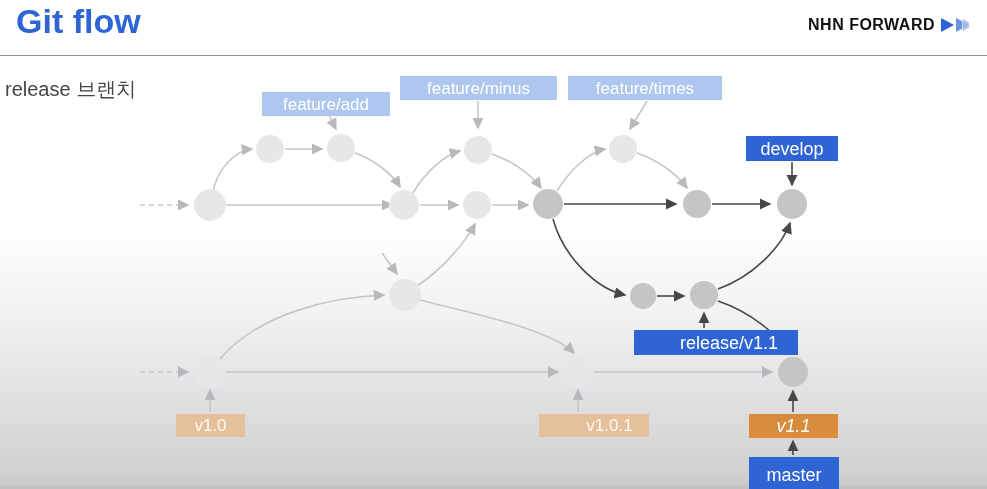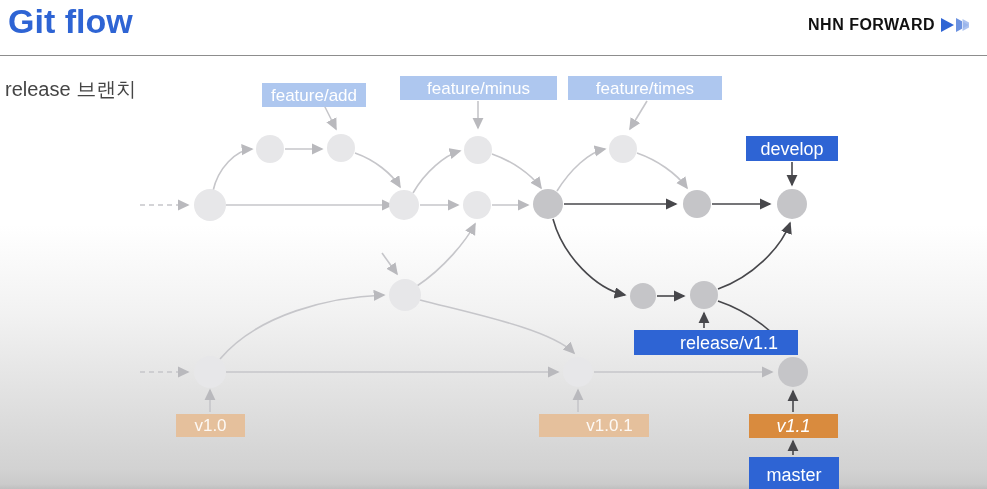--- a/index.html
+++ b/index.html
@@ -2,21 +2,21 @@
 <html style="--accent-blue: #2e64d4; --badge-light-blue: #aec7ef; --badge-tan: #e5c09c; --badge-orange: #d98b3e; --node-light: #e7e7e9; --node-dark: #c5c5c8; --edge-light: #c6c6ca; --edge-dark: #47474b;"><head>
 <meta charset="utf-8">
 <style>
   html,body{margin:0;padding:0;}
   body{font-family:"Liberation Sans","DejaVu Sans",sans-serif;}
   .stage{
     position:relative;width:987px;height:489px;overflow:hidden;
     background:linear-gradient(180deg,#ffffff 0%,#ffffff 46%,#f2f2f2 64%,#d2d2d2 96%,#cbcbcb 99%,#bfbfbf 100%);
   }
   .title{
-    position:absolute;left:8px;top:2px;
+    position:absolute;left:16px;top:2px;
     font-size:34px;font-weight:bold;color:var(--accent-blue,#2e64d4);
     letter-spacing:0px;
   }
   .rule{position:absolute;left:0;top:55px;width:987px;height:0;border-top:1px solid #8d8d8d;}
   .subtitle{position:absolute;left:5px;top:76px;font-size:20px;color:#454545;}
   .brand{position:absolute;right:8px;top:16px;display:flex;align-items:center;gap:6px;}
   .brand-text{font-size:16px;font-weight:bold;color:#111;letter-spacing:0.5px;}
   .graph{position:absolute;left:0;top:0;width:987px;height:489px;}
   .badge{
     position:absolute;display:flex;align-items:center;justify-content:center;
@@ -108,21 +108,21 @@
     <circle class="node-l" cx="578" cy="372" r="15"></circle>
 
     <circle class="node-d" cx="548" cy="204" r="15"></circle>
     <circle class="node-d" cx="697" cy="204" r="14"></circle>
     <circle class="node-d" cx="792" cy="204" r="15"></circle>
     <circle class="node-d" cx="643" cy="296" r="13"></circle>
     <circle class="node-d" cx="704" cy="295" r="14"></circle>
     <circle class="node-d" cx="793" cy="372" r="15"></circle>
   </svg>
 
-  <div class="badge b-lblue" style="left:262px;top:83px;width:104px;height:24px;">feature/add</div>
+  <div class="badge b-lblue" style="left:262px;top:92px;width:128px;height:24px;">feature/add</div>
   <div class="badge b-lblue" style="left:400px;top:76px;width:157px;height:24px;">feature/minus</div>
   <div class="badge b-lblue" style="left:568px;top:76px;width:154px;height:24px;">feature/times</div>
   <div class="badge b-blue" style="left:746px;top:136px;width:92px;height:25px;">develop</div>
   <div class="badge b-blue" style="left:634px;top:330px;width:138px;height:25px;padding-left:26px;">release/v1.1</div>
   <div class="badge b-tan" style="left:176px;top:414px;width:69px;height:23px;">v1.0</div>
   <div class="badge b-tan" style="left:539px;top:414px;width:79px;height:23px;padding-left:31px;">v1.0.1</div>
   <div class="badge b-orange" style="left:749px;top:414px;width:89px;height:24px;font-style:italic;">v1.1</div>
   <div class="badge b-blue" style="left:749px;top:457px;width:90px;height:36px;">master</div>
 
 </div>

